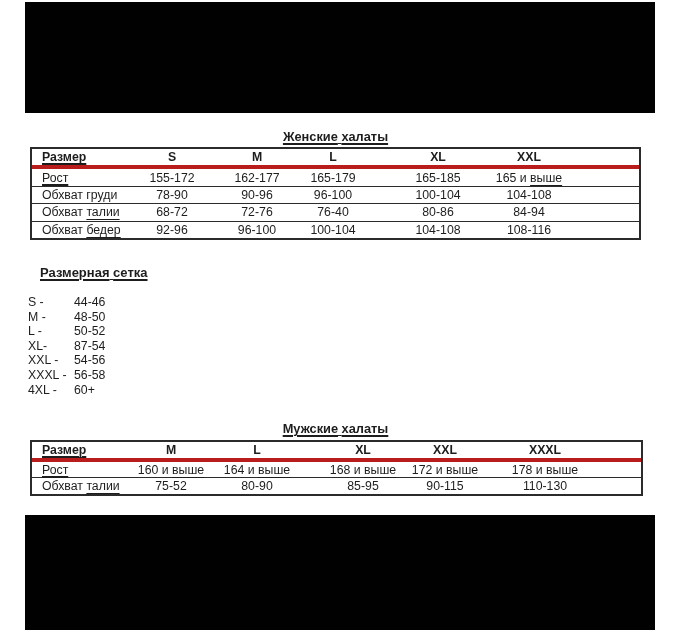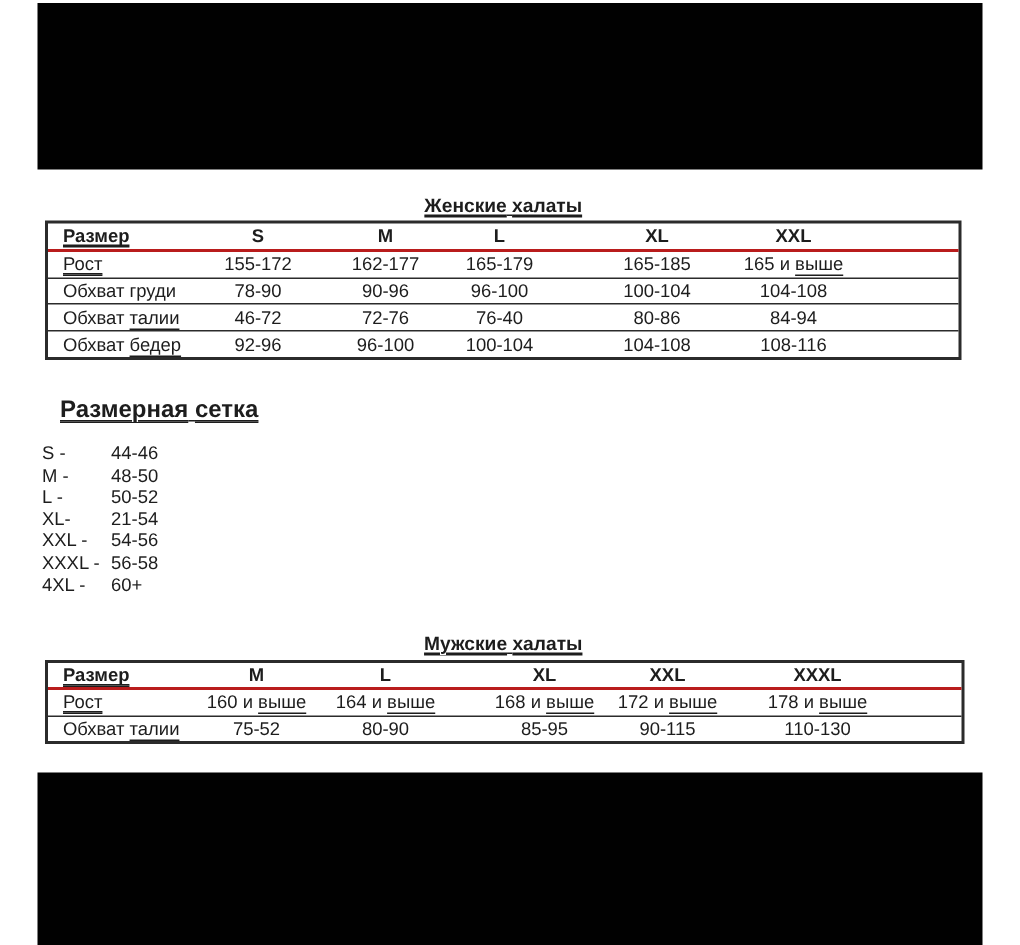--- a/index.html
+++ b/index.html
@@ -21,21 +21,21 @@
 
   .dtable{
     position:absolute;left:30px;box-sizing:border-box;
     border:2px solid #2b2b2b;display:flex;flex-direction:column;
     background:#fff;
   }
   #women-table{top:147px;width:611px;height:93px;}
   #men-table{top:440px;width:613px;height:56px;}
 
   .trow{position:relative;flex:1;border-bottom:1.6px solid #2b2b2b;}
-  .trow.head{font-weight:bold;border-bottom:2px solid #b91c1c;}
+  .trow.head{font-weight:bold;border-bottom:4px solid #b91c1c;}
   .trow:last-child{border-bottom:none;}
 
   .tlabel{
     position:absolute;left:10px;top:50%;transform:translateY(-50%);
     white-space:nowrap;
   }
   .tcell{
     position:absolute;top:50%;transform:translate(-50%,-50%);
     white-space:nowrap;
   }
@@ -57,21 +57,21 @@
     text-decoration-color:#d4645a;text-decoration-thickness:1px;
     text-underline-offset:3px;
     text-decoration:underline;
   }
   .solid{
     text-decoration-line:underline;text-decoration-style:solid;
     text-decoration-color:#1d1d1d;text-decoration-thickness:1px;
     text-underline-offset:2px;
   }
 
-  #size-heading{position:absolute;left:40px;top:265px;font-weight:bold;font-size:16px;}
+  #size-heading{position:absolute;left:40px;top:265px;font-weight:bold;font-size:13px;}
   #size-list{position:absolute;left:28px;top:295px;line-height:14.6px;}
   .size-line{white-space:nowrap;}
   .size-label{display:inline-block;min-width:46px;}
 </style>
 </head>
 <body>
 
 <div class="bar" id="bar-top"></div>
 
 <div class="doc-title" id="women-title">
@@ -98,21 +98,21 @@
   <div class="trow">
     <span class="tlabel">Обхват груди</span>
     <span class="tcell c1">78-90</span>
     <span class="tcell c2">90-96</span>
     <span class="tcell c3">96-100</span>
     <span class="tcell c4">100-104</span>
     <span class="tcell c5">104-108</span>
   </div>
   <div class="trow">
     <span class="tlabel"><span>Обхват </span><span class="wavy">талии</span></span>
-    <span class="tcell c1">46-72</span>
+    <span class="tcell c1">68-72</span>
     <span class="tcell c2">72-76</span>
     <span class="tcell c3">76-40</span>
     <span class="tcell c4">80-86</span>
     <span class="tcell c5">84-94</span>
   </div>
   <div class="trow">
     <span class="tlabel"><span>Обхват </span><span class="wavy">бедер</span></span>
     <span class="tcell c1">92-96</span>
     <span class="tcell c2">96-100</span>
     <span class="tcell c3">100-104</span>
@@ -122,21 +122,21 @@
 </div>
 
 <div id="size-heading">
   <span class="solid"><span class="wavy">Размерная</span> <span class="wavy">сетка</span></span>
 </div>
 
 <div id="size-list">
   <div class="size-line"><span class="size-label">S -</span><span>44-46</span></div>
   <div class="size-line"><span class="size-label">M -</span><span>48-50</span></div>
   <div class="size-line"><span class="size-label">L -</span><span>50-52</span></div>
-  <div class="size-line"><span class="size-label">XL-</span><span>21-54</span></div>
+  <div class="size-line"><span class="size-label">XL-</span><span>87-54</span></div>
   <div class="size-line"><span class="size-label">XXL -</span><span>54-56</span></div>
   <div class="size-line"><span class="size-label">XXXL -</span><span>56-58</span></div>
   <div class="size-line"><span class="size-label">4XL -</span><span>60+</span></div>
 </div>
 
 <div class="doc-title" id="men-title">
   <span class="solid"><span class="wavy">Мужские</span> <span class="wavy">халаты</span></span>
 </div>
 
 <div class="dtable" id="men-table">

